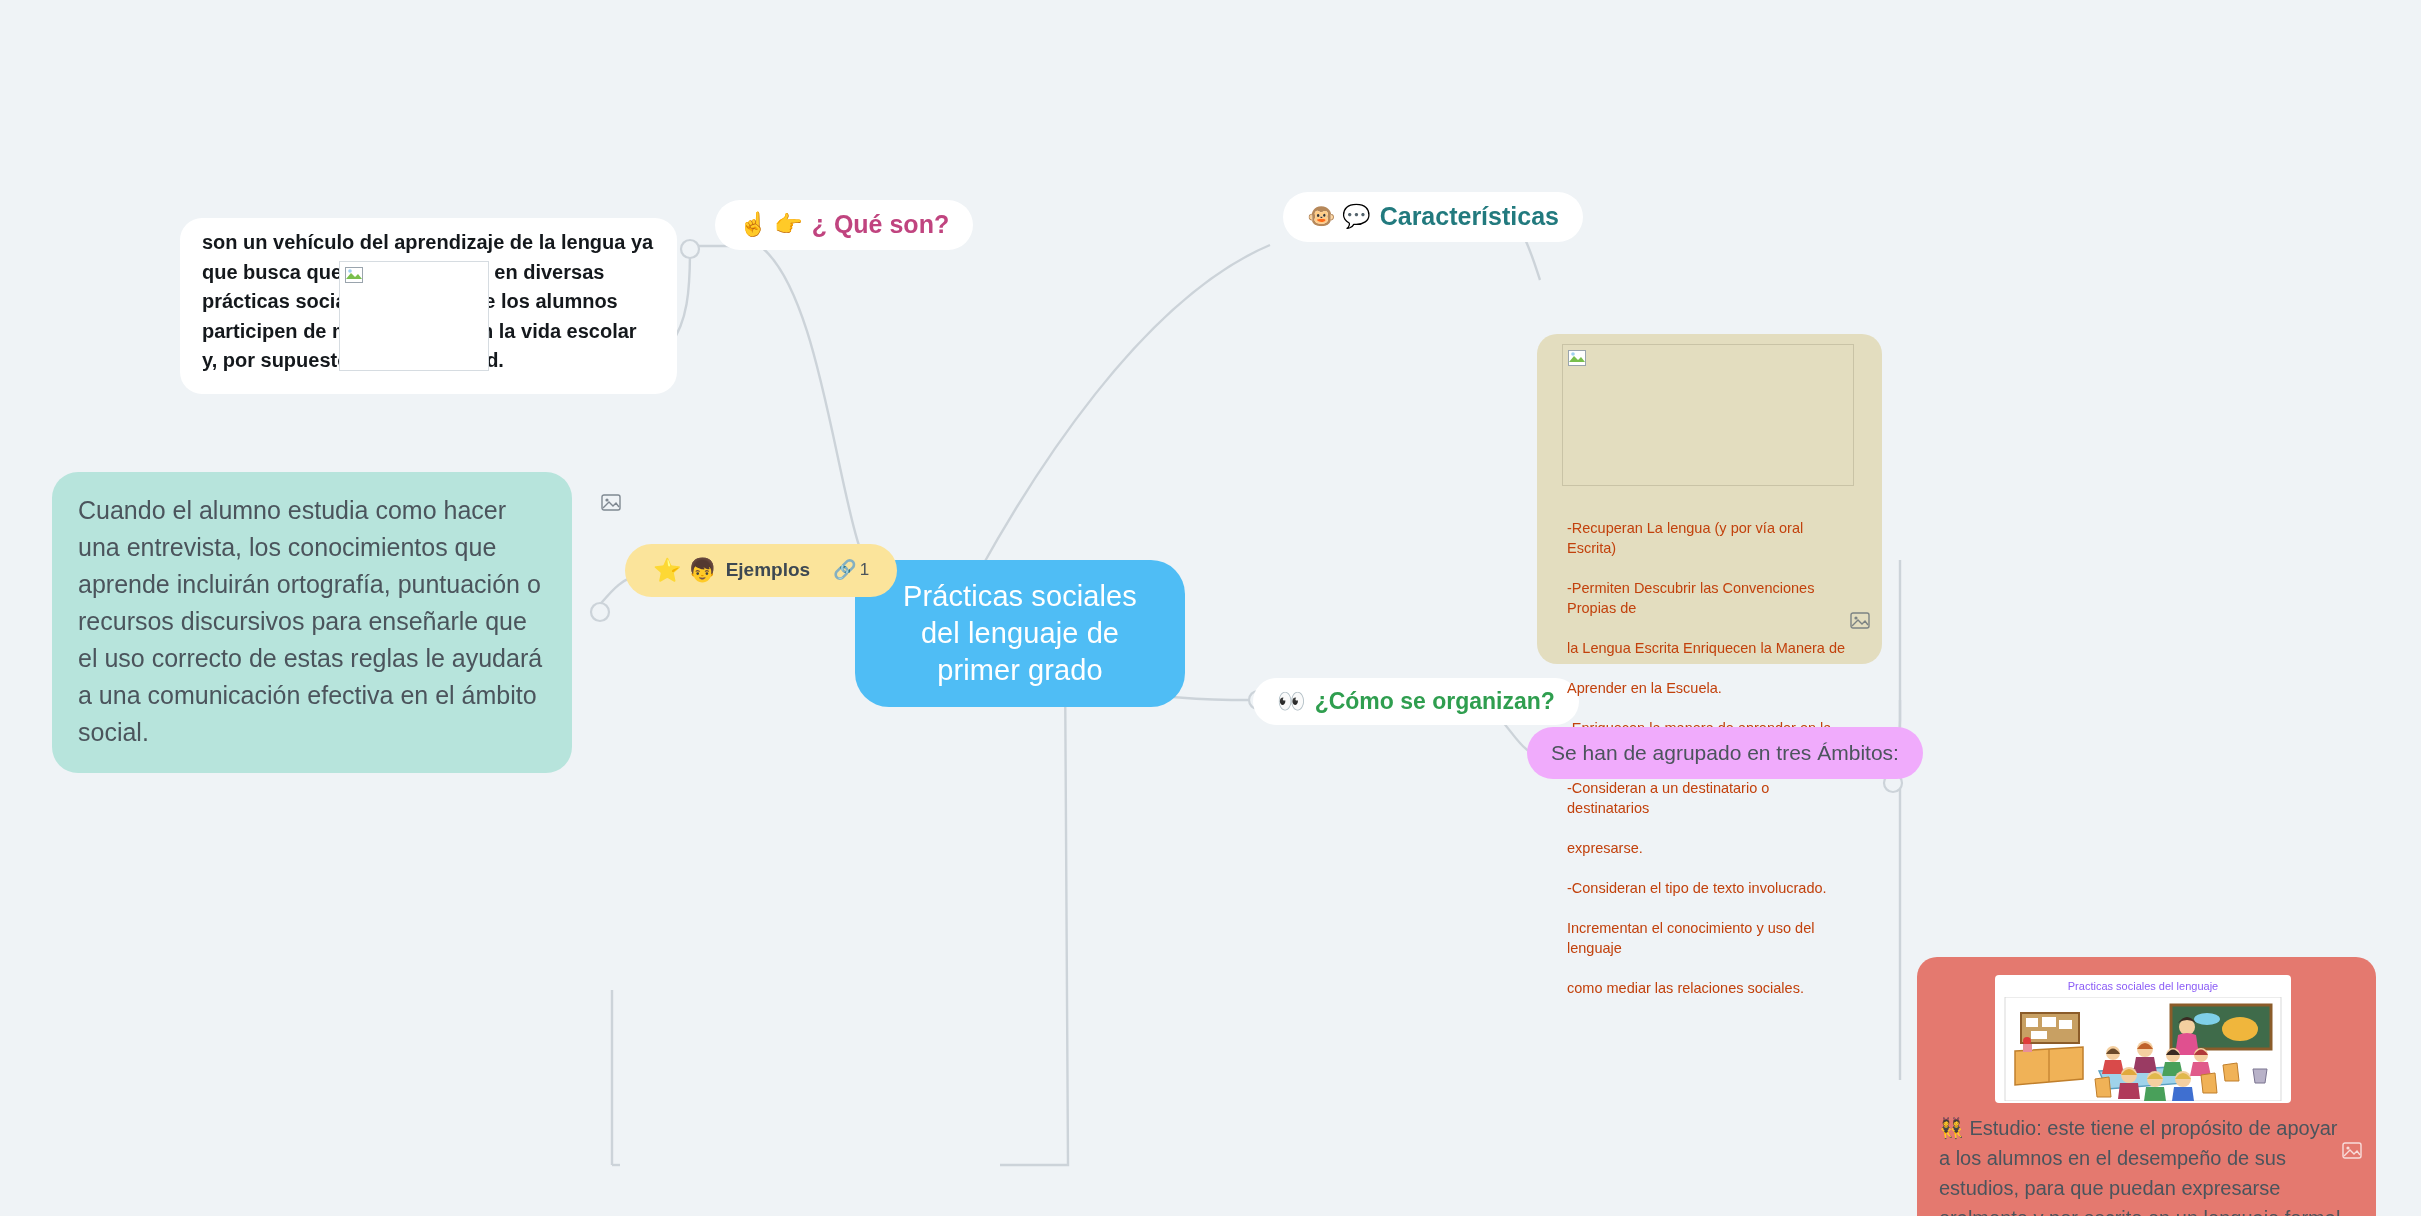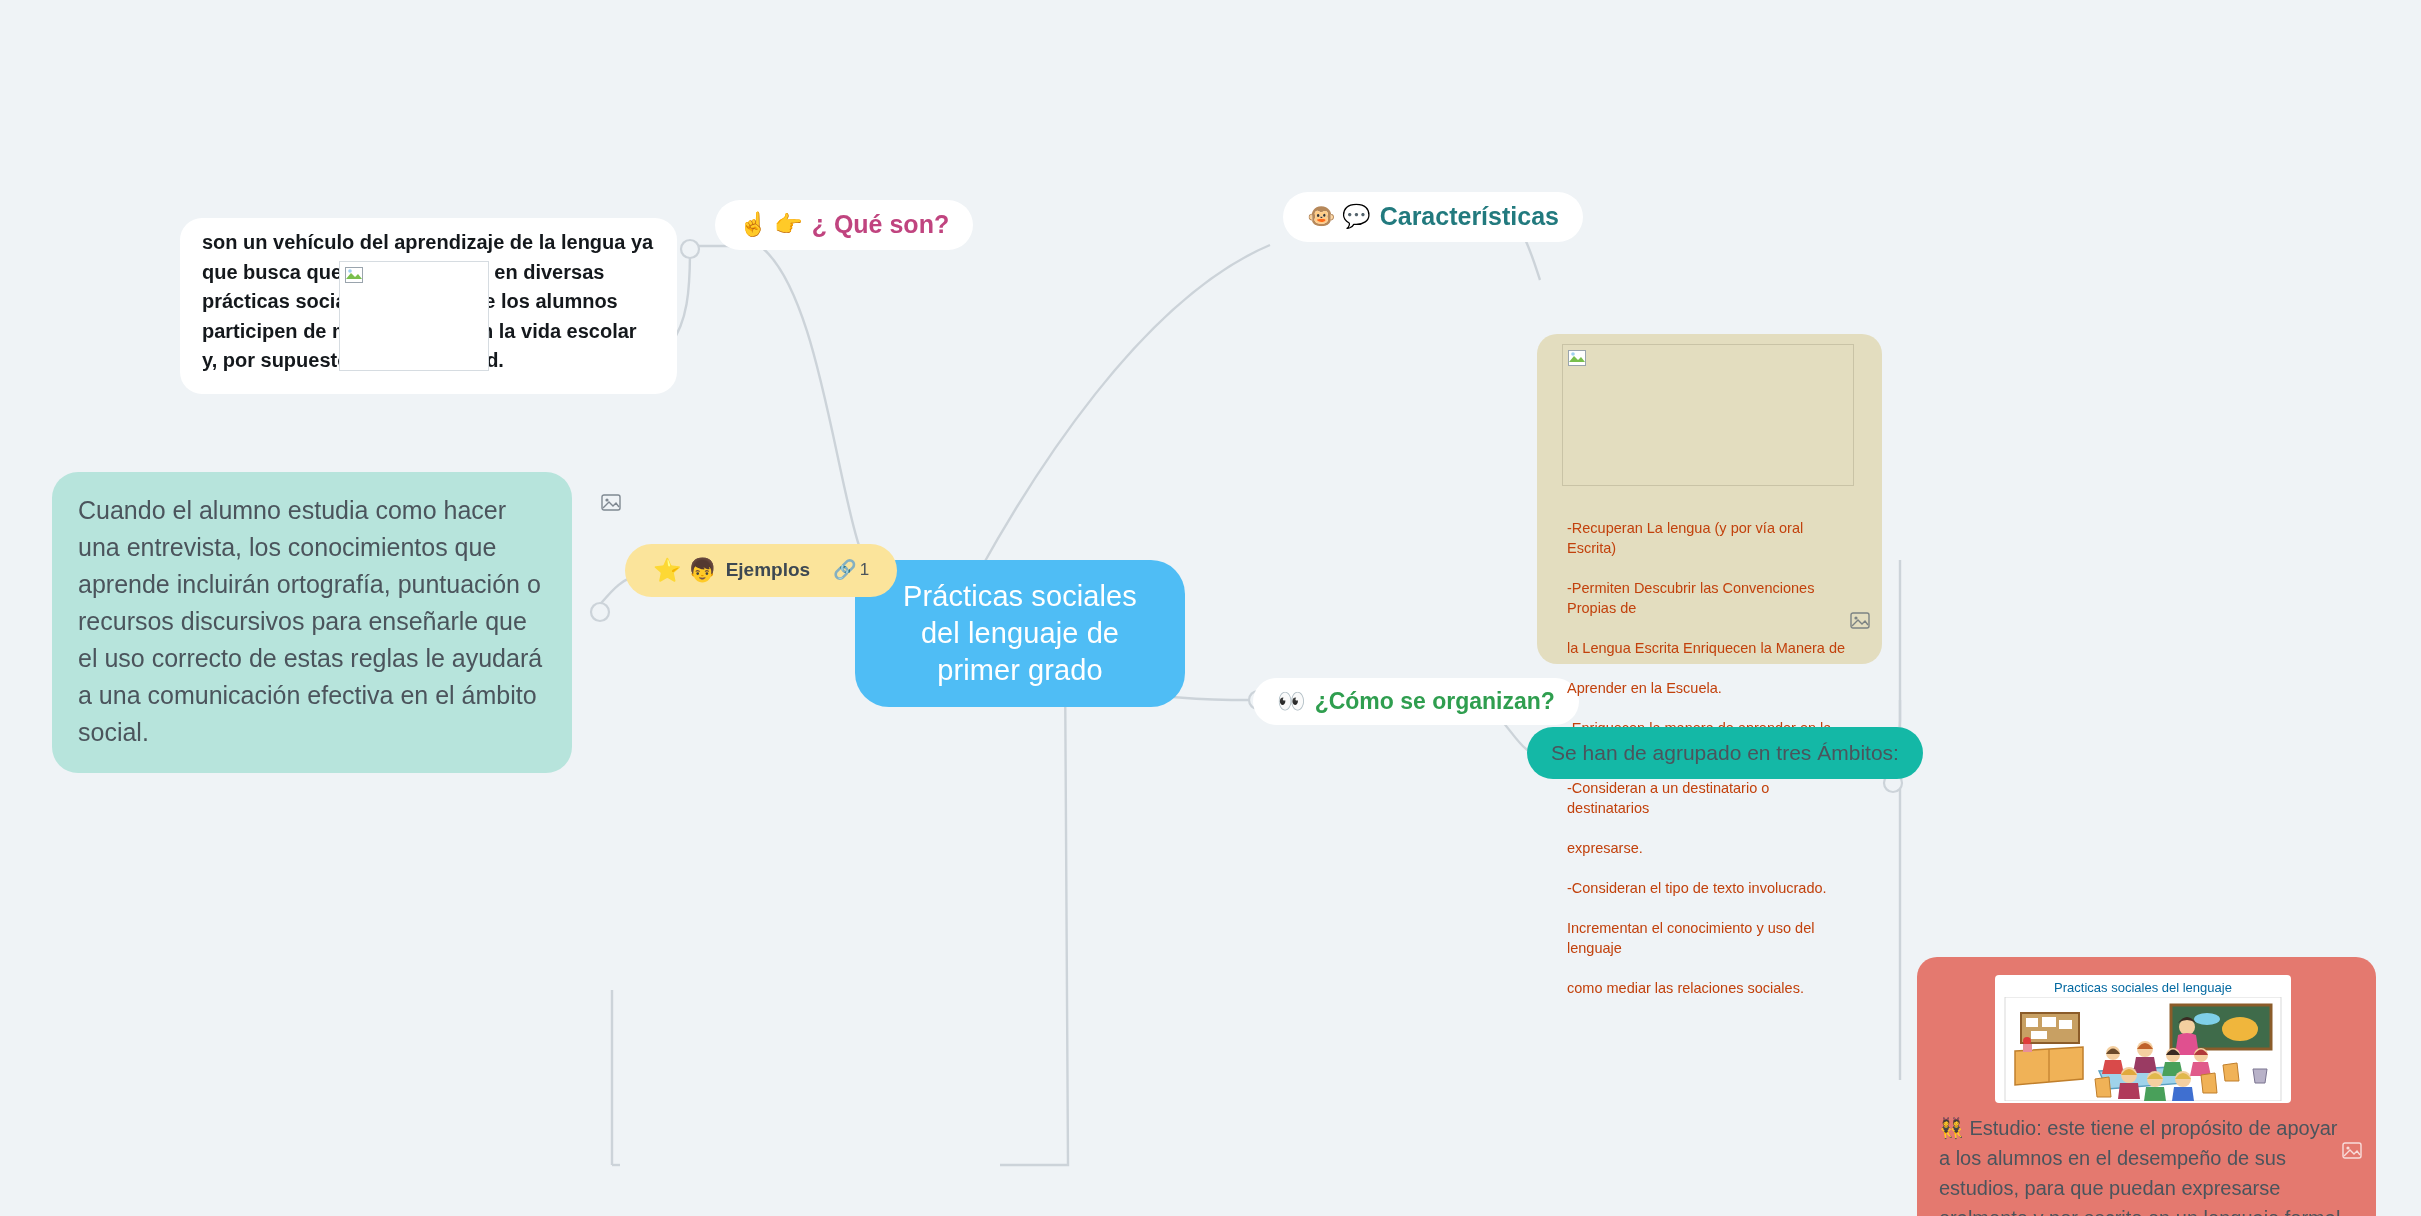--- a/index.html
+++ b/index.html
@@ -68,21 +68,21 @@
     gap: 3px;
     font-size: 17px;
     color: #4b545c;
     font-weight: normal;
     margin-left: 14px;
   }
   .linkbadge .lk { font-size: 19px; }
 
   
   .whitebox {
-    background: #14b8a6;
+    background: #f0abfc;
     border-radius: 26px;
     padding: 14px 24px;
     font-size: 21px;
     color: #4b545c;
     white-space: nowrap;
   }
 
   
   .card {
     border-radius: 22px;
@@ -146,22 +146,22 @@
 
   
   .illus {
     background: #ffffff;
     border-radius: 4px;
     position: relative;
     overflow: hidden;
   }
   .illus-title {
     text-align: center;
-    color: #0369a1;
-    font-size: 13px;
+    color: #8b5cf6;
+    font-size: 11px;
     padding-top: 5px;
     font-family: "Liberation Sans", sans-serif;
   }
   .illus-scene { position: absolute; left: 0; right: 0; }
 </style>
 </head>
 <body>
 
 <div id="canvas">
 

